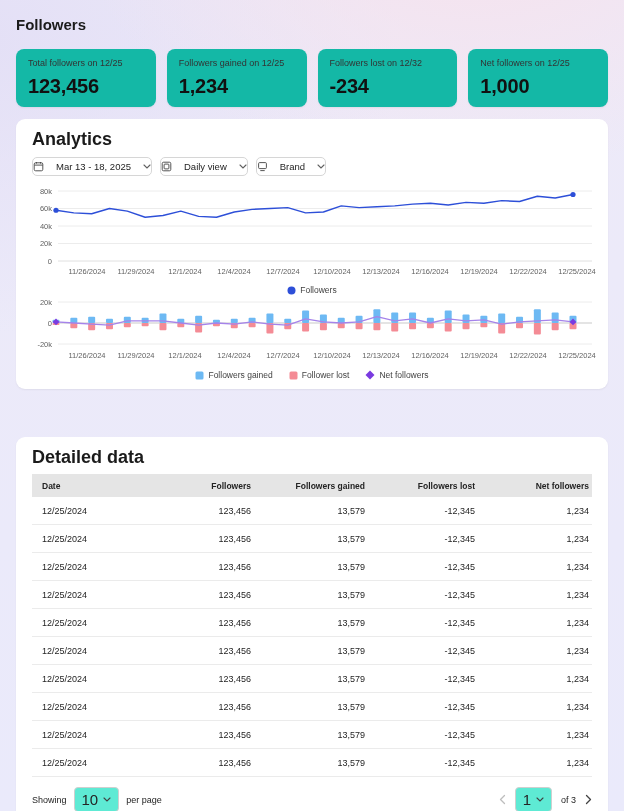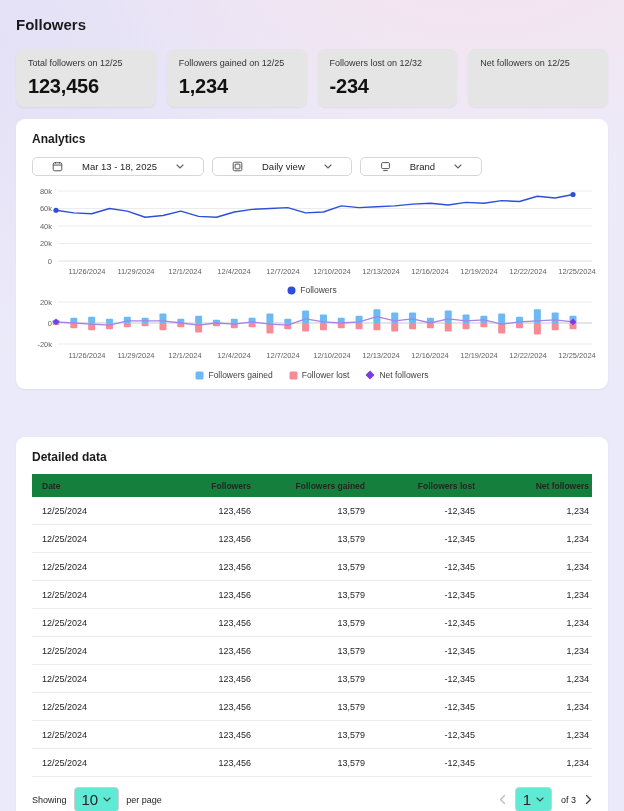--- a/index.html
+++ b/index.html
@@ -8,41 +8,41 @@
     font-family:"Liberation Sans", sans-serif;
     color:#242424;
     background:
       radial-gradient(560px 340px at 76% -8%, rgba(246,226,237,1) 0%, rgba(246,226,237,0) 70%),
       radial-gradient(620px 420px at -5% 5%, rgba(227,223,246,.95) 0%, rgba(227,223,246,0) 70%),
       linear-gradient(#edeaf8, #eaeafb);
   }
   .page { padding:14px 16px 16px; }
   .page-title { font-size:15px; font-weight:700; color:#1b1b1b; margin:2px 0 16px; }
   .stats { display:flex; gap:11px; }
-  .stat-card { flex:1; background:#e5e5e5; border-radius:8px; padding:9px 12px; box-shadow:0 1px 2px rgba(0,0,0,.06); }
+  .stat-card { flex:1; background:#14b8a6; border-radius:8px; padding:9px 12px; box-shadow:0 1px 2px rgba(0,0,0,.06); }
   .stat-label { font-size:9px; color:#333; }
   .stat-value { font-size:20px; font-weight:700; color:#111; margin-top:7px; letter-spacing:-0.2px; }
 
   .panel { background:#fff; border-radius:9px; margin-top:12px; padding:13px 16px 9px; box-shadow:0 1px 2px rgba(0,0,0,.06); }
   .panel.detail { padding-bottom:15px;margin-top:48px; }
-  .panel-title { font-size:12px; font-weight:700; color:#1b1b1b; line-height:15px; }
+  .panel-title { font-size:18px; font-weight:700; color:#1b1b1b; line-height:15px; }
   .filters { display:flex; gap:8px; margin-top:10px; }
-  .filter-btn { display:inline-flex; align-items:center; gap:19px; border:1px solid #d6d6d6; border-radius:5px; background:#fff; padding:3px 19px; font-size:9.5px; color:#242424; cursor:pointer; font-family:inherit; }
+  .filter-btn { display:inline-flex; align-items:center; gap:12px; border:1px solid #d6d6d6; border-radius:5px; background:#fff; padding:3px 0; font-size:9.5px; color:#242424; cursor:pointer; font-family:inherit; }
   .filter-btn svg { display:block; }
   .chart-wrap { margin-top:8px; }
   .chart-wrap svg { overflow:visible; display:block; }
   .legend { display:flex; justify-content:center; gap:16px; margin:3px 0 2px; font-size:8.5px; color:#424242; align-items:center; line-height:10px; }
   .legend-item { display:inline-flex; align-items:center; gap:4px; }
 
   .detail-head { display:flex; justify-content:space-between; align-items:center; margin-top:6px; }
   .date-range { font-size:9px; color:#424242; }
   .detail-actions { display:flex; gap:22px; align-items:center; }
   .link-btn { display:inline-flex; align-items:center; gap:5px; font-size:9.5px; color:#3d5bd7; cursor:pointer; }
   table { width:100%; border-collapse:collapse; margin-top:9px; table-layout:fixed; }
-  thead tr { background:#15803d; }
+  thead tr { background:#e5e5e5; }
   th { font-size:8.5px; font-weight:700; color:#242424; text-align:right; padding:6.5px 8px; }
   th:first-child { text-align:left; padding-left:10px; }
   th:last-child, td:last-child { padding-right:3px; }
   td { font-size:9px; color:#242424; text-align:right; padding:8.5px 8px; border-bottom:1px solid #ebebeb; }
   td:first-child { text-align:left; padding-left:10px; }
   .table-footer { display:flex; justify-content:space-between; align-items:center; margin-top:10px; font-size:9px; color:#242424; }
   .tf-left { display:flex; align-items:center; gap:7px; }
   .select-box { display:inline-flex; align-items:center; gap:5px; border:1px solid #cfcfcf; border-radius:4px; padding:3px 7px; font-size:15px; background:#5eead4; cursor:pointer; }
   .pager { display:flex; align-items:center; gap:9px; }
   .pg-btn { display:inline-flex; cursor:pointer; }
@@ -61,20 +61,21 @@
       <div class="stat-card">
         <div class="stat-label">Followers gained on 12/25</div>
   <div class="stat-value">1,234</div>
       </div>
       <div class="stat-card">
         <div class="stat-label">Followers lost on 12/32</div>
   <div class="stat-value">-234</div>
       </div>
       <div class="stat-card">
         <div class="stat-label">Net followers on 12/25</div>
+  <div class="stat-value">1,000</div>
       </div>
     </div>
 
   <div class="panel">
     <div class="panel-title">Analytics</div>
     <div class="filters" id="filters">
         <button class="filter-btn">
           <span>
             <svg width="11" height="11" viewBox="0 0 11 11">
               <rect x="1.2" y="1.8" width="8.6" height="8" rx="1.4" fill="none" stroke="#424242" stroke-width="0.9"></rect>

